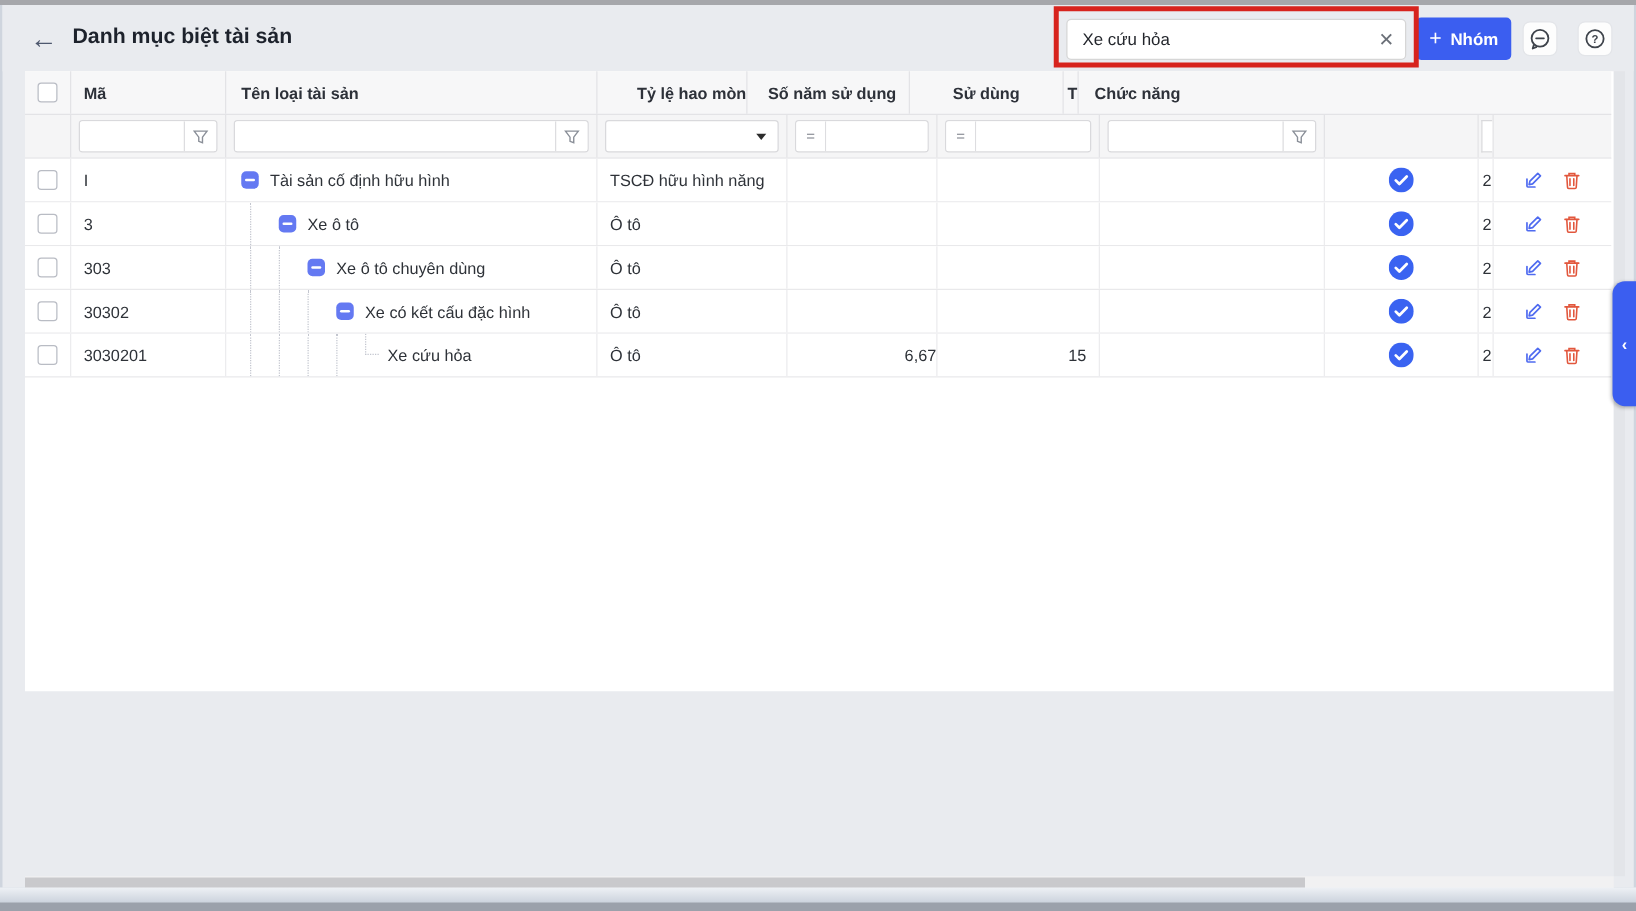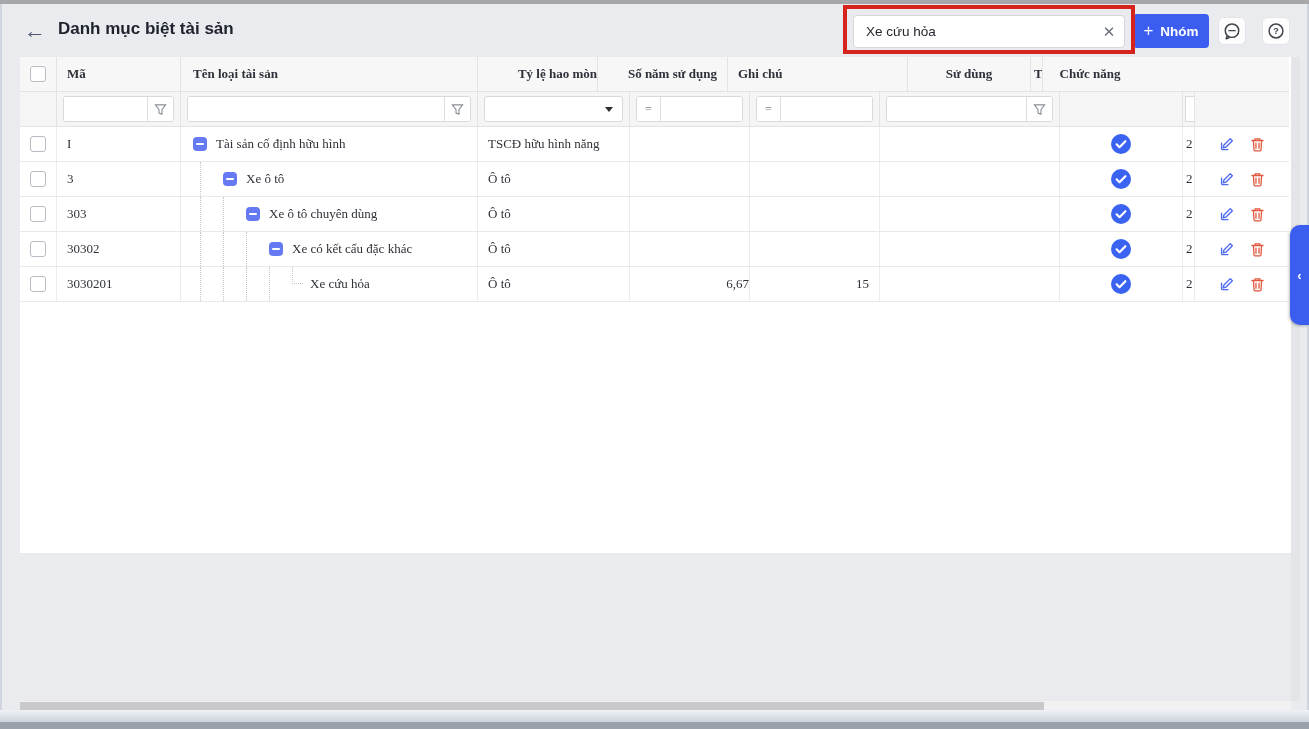--- a/index.html
+++ b/index.html
@@ -34,21 +34,21 @@
   .btn-add { position:absolute; left:1131px; top:10px; width:76px; height:34px; border:none; border-radius:4px;
              background:var(--accent,#3b5ef0); color:#fff; font-size:13.5px; font-weight:bold; cursor:pointer;
              display:flex; align-items:center; justify-content:center; gap:7px; font-family:inherit; }
   .btn-add .plus { font-size:17px; font-weight:normal; margin-top:-1px; }
   .icon-btn { position:absolute; top:13px; width:28px; height:28px; background:#fdfdfd; border:1px solid #e3e5e9;
               border-radius:6px; display:flex; align-items:center; justify-content:center; cursor:pointer; }
   .icon-btn.chat { left:1216px; }
   .icon-btn.help { left:1260px; }
 
   
-  .grid { position:absolute; left:18px; top:53px; width:1271px; height:496px; background:#fff;font-family:Liberation Serif, serif; }
+  .grid { position:absolute; left:18px; top:53px; width:1271px; height:496px; background:#fff; }
   .tr { display:flex; width:1269px; }
   .td { position:relative; display:flex; align-items:center; overflow:hidden; white-space:nowrap;
         border-right:1px solid #ececee; font-size:13px; color:#2e3238; }
   .thead .td, .tfilter .td { border-right:1px solid #e3e3e6; }
   .thead { height:35px; background:#f7f7f8; border-bottom:1px solid #e3e3e6; }
   .thead .td { font-weight:bold; color:#2d3139; font-size:13px; }
   .tfilter { height:35px; background:#f5f5f6; border-bottom:1px solid #e3e3e6; }
   .trow { height:35px; background:#fff; border-bottom:1px solid #e9e9eb; }
 
   .c-cb   { width:37px;  justify-content:center; }
@@ -143,21 +143,20 @@
     <div class="grid">
 
       <div class="tr thead">
         <div class="td c-cb">
             <span class="cb"></span>
           </div>
         <div class="td c-ma">Mã</div>
         <div class="td c-ten">Tên loại tài sản</div>
         <div class="td c-rate">Tỷ lệ hao mòn</div>
         <div class="td c-years">Số năm sử dụng</div>
-        <div class="td c-note">Ghi chú</div>
         <div class="td c-use">Sử dùng</div>
         <div class="td c-hid" style="font-weight:bold;">T</div>
         <div class="td c-fn">Chức năng</div>
       </div>
 
       <div class="tr tfilter">
         <div class="td c-cb"></div>
         <div class="td c-ma" style="padding-left:0;">
             <div class="fwrap">
           <div class="fctl">
@@ -351,21 +350,21 @@
         <div class="td c-cb">
             <span class="cb"></span>
           </div>
         <div class="td c-ma">30302</div>
         <div class="td c-ten">
             <div class="tree">
           <span class="tguide first"></span>
           <span class="tguide"></span>
           <span class="tguide"></span>
           <span class="node-icon"></span>
-          <span>Xe có kết cấu đặc khác</span>
+          <span>Xe có kết cấu đặc hình</span>
             </div>
           </div>
         <div class="td c-nhom">Ô tô</div>
         <div class="td c-rate"></div>
         <div class="td c-years"></div>
         <div class="td c-note"></div>
         <div class="td c-use">
             <svg width="20" height="20" viewBox="0 0 20 20">
               <circle cx="10" cy="10" r="10" fill="#3a63f1"></circle>
               <path d="M5.6 10.3l2.9 2.9 5.9-6" stroke="#fff" stroke-width="2.2" fill="none" stroke-linecap="round" stroke-linejoin="round"></path>

